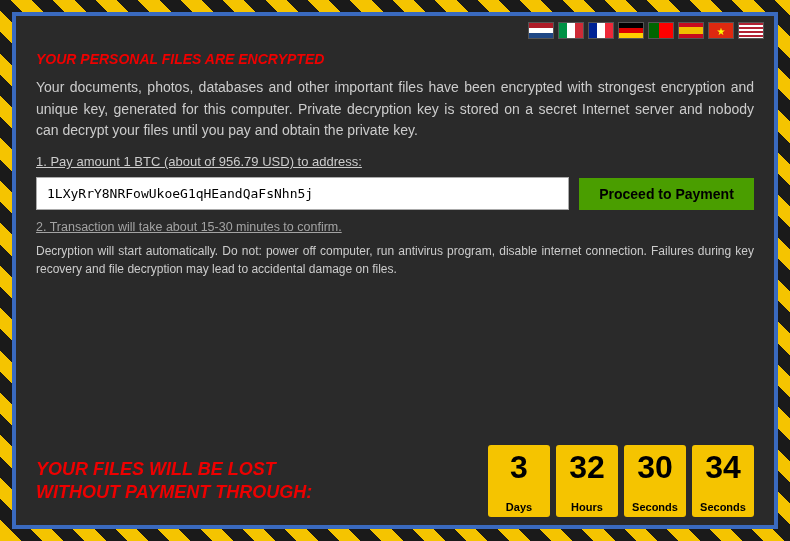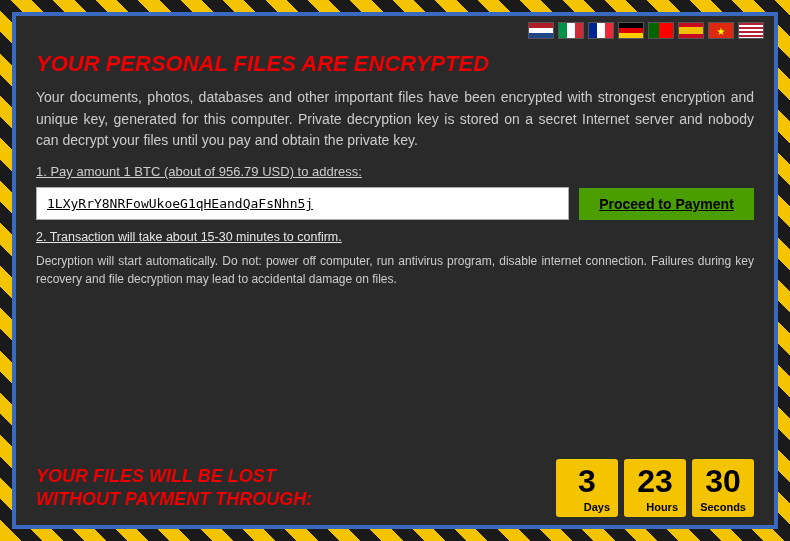--- a/index.html
+++ b/index.html
@@ -57,21 +57,21 @@
 
     .main-content {
       flex: 1;
       padding: 8px 20px 10px;
       background: #2a2a2a;
       overflow: hidden;
     }
 
     .title {
       color: #e00;
-      font-size: 22px;
+      font-size: 14px;
       font-weight: bold;
       text-transform: uppercase;
       margin-bottom: 10px;
       font-style: italic;
     }
 
     .description {
       color: #ccc;
       font-size: 14px;
       line-height: 1.55;
@@ -84,21 +84,20 @@
       font-size: 13px;
       margin-bottom: 8px;
       text-decoration: underline;
     }
 
     .payment-row {
       display: flex;
       gap: 10px;
       margin-bottom: 10px;
       align-items: flex-end;
-      text-decoration: underline;
     }
 
     .btc-address {
       flex: 1;
       background: #fff;
       border: 1px solid #aaa;
       padding: 8px 10px;
       font-size: 13px;
       color: #000;
       font-family: monospace;
@@ -111,21 +110,21 @@
       font-size: 14px;
       padding: 8px 4px;
       border: none;
       cursor: pointer;
       white-space: nowrap;
       min-width: 175px;
       text-align: center;
     }
 
     .step2-label {
-      color: #e5e5e5;
+      color: #a3a3a3;
       font-size: 12.5px;
       margin-bottom: 8px;
       text-decoration: underline;
     }
 
     .decryption-note {
       color: #ccc;
       font-size: 12px;
       line-height: 1.5;
       text-align: justify;
@@ -168,22 +167,21 @@
       font-size: 32px;
       font-weight: bold;
       line-height: 1;
       display: block;
     }
 
     .countdown-label {
       font-size: 11px;
       font-weight: bold;
       display: block;
-      margin-top: 4px;
-      text-align: right;
+      margin-top: 18px;
     }
 
     
     .flag-nl { background: linear-gradient(#ae1c28 33%, #fff 33%, #fff 66%, #1e4785 66%); }
     .flag-it { background: linear-gradient(to right, #009246 33%, #fff 33%, #fff 66%, #ce2b37 66%); }
     .flag-fr { background: linear-gradient(to right, #002395 33%, #fff 33%, #fff 66%, #ed2939 66%); }
     .flag-de { background: linear-gradient(#000 33%, #dd0000 33%, #dd0000 66%, #ffce00 66%); }
     .flag-pt { background: linear-gradient(to right, #006600 40%, #ff0000 40%); }
     .flag-es { background: linear-gradient(#c60b1e 25%, #f1bf00 25%, #f1bf00 75%, #c60b1e 75%); }
     .flag-cn { background: #de2910; color: #ff0; }
@@ -228,24 +226,28 @@
         <div>YOUR FILES WILL BE LOST</div>
         <div>WITHOUT PAYMENT THROUGH:</div>
       </div>
 
       <div class="countdown">
         <div class="countdown-box">
           <span class="countdown-number">3</span>
           <span class="countdown-label">Days</span>
         </div>
         <div class="countdown-box">
-          <span class="countdown-number">23</span>
+          <span class="countdown-number">32</span>
           <span class="countdown-label">Hours</span>
         </div>
         <div class="countdown-box">
           <span class="countdown-number">30</span>
           <span class="countdown-label">Seconds</span>
         </div>
+        <div class="countdown-box">
+          <span class="countdown-number">34</span>
+          <span class="countdown-label">Seconds</span>
+        </div>
       </div>
     </div>
 
   </div>
 </div>
 
 </body></html>

